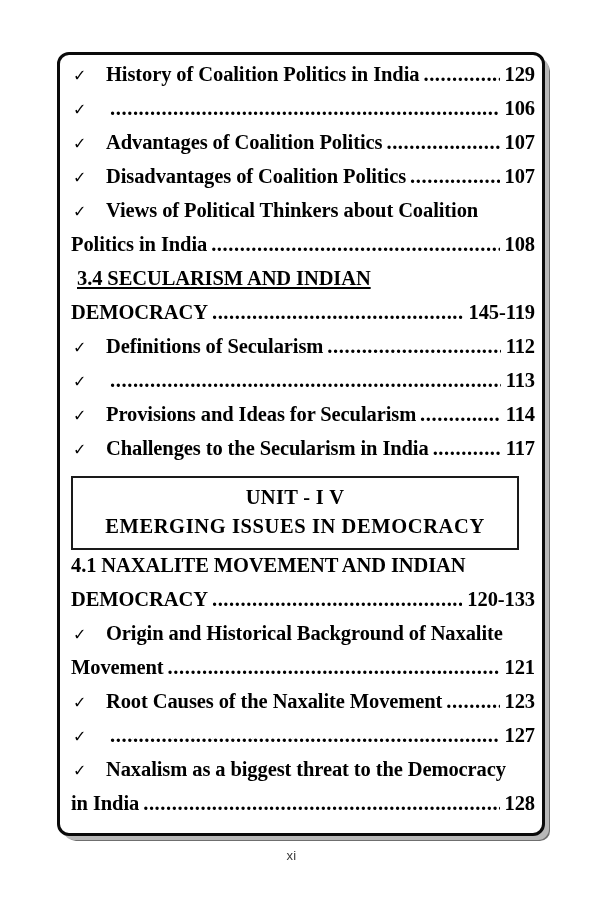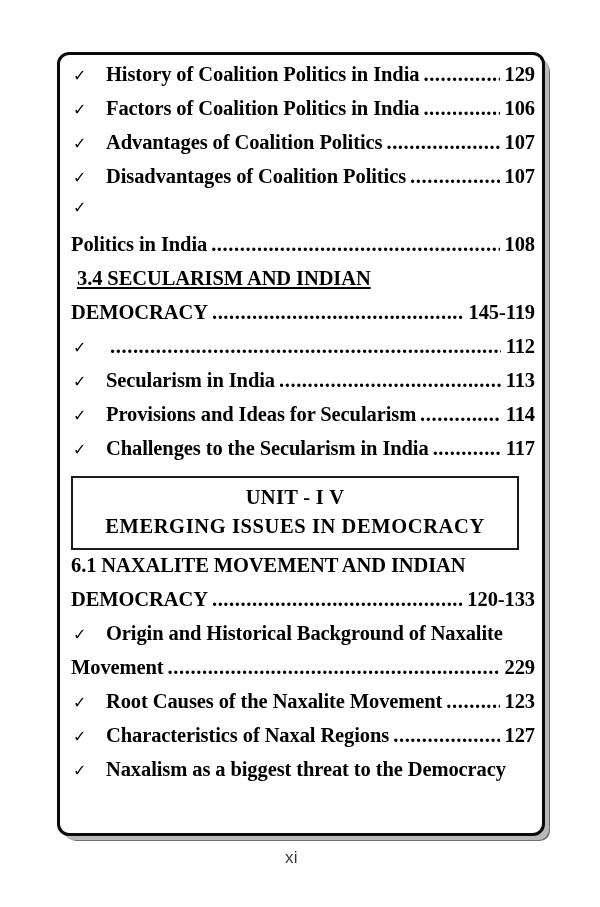--- a/index.html
+++ b/index.html
@@ -125,86 +125,86 @@
   .unit-box .unit-line.sub { letter-spacing: 0.6px; }
 
   
   .folio {
     position: absolute;
     left: 0;
     right: 17px;
     top: 848px;
     text-align: center;
     font-family: "Liberation Sans", "DejaVu Sans", sans-serif;
-    font-size: 17px;
+    font-size: 13px;
     color: #3a3a3a;
     letter-spacing: 0.3px;
   }
 </style>
 </head>
 <body>
 
 <div class="page-frame">
   <div class="toc-body">
 
     <div class="toc-line">
       <span class="bullet-check">✓</span>
       <span class="line-title">History of Coalition Politics in India</span>
       <span class="leader"></span>
       <span class="page-num">129</span>
     </div>
 
     <div class="toc-line">
       <span class="bullet-check">✓</span>
-      <span class="line-title">Factors of Coalition Politics in India</span>
       <span class="leader"></span>
       <span class="page-num">106</span>
     </div>
 
     <div class="toc-line">
       <span class="bullet-check">✓</span>
       <span class="line-title">Advantages of Coalition Politics</span>
       <span class="leader"></span>
       <span class="page-num">107</span>
     </div>
 
     <div class="toc-line">
       <span class="bullet-check">✓</span>
       <span class="line-title">Disadvantages of Coalition Politics</span>
       <span class="leader"></span>
       <span class="page-num">107</span>
     </div>
 
     <div class="toc-line noleader">
       <span class="bullet-check">✓</span>
+      <span class="line-title grow">Views of Political Thinkers about Coalition</span>
     </div>
     <div class="toc-line cont">
       <span class="line-title">Politics in India</span>
       <span class="leader"></span>
       <span class="page-num">108</span>
     </div>
 
     <div class="toc-line noleader sec-head indent">
       <span class="line-title grow">3.4 SECULARISM AND INDIAN</span>
     </div>
     <div class="toc-line cont">
       <span class="line-title">DEMOCRACY</span>
       <span class="leader"></span>
       <span class="page-num">145-119</span>
     </div>
 
     <div class="toc-line">
       <span class="bullet-check">✓</span>
+      <span class="line-title">Definitions of Secularism</span>
       <span class="leader"></span>
       <span class="page-num">112</span>
     </div>
 
     <div class="toc-line">
       <span class="bullet-check">✓</span>
-      <span class="line-title">Secularism in India</span>
       <span class="leader"></span>
       <span class="page-num">113</span>
     </div>
 
     <div class="toc-line">
       <span class="bullet-check">✓</span>
       <span class="line-title">Provisions and Ideas for Secularism</span>
       <span class="leader"></span>
       <span class="page-num">114</span>
     </div>
@@ -215,53 +215,57 @@
       <span class="leader"></span>
       <span class="page-num">117</span>
     </div>
 
     <div class="unit-box">
       <div class="unit-line">UNIT - I V</div>
       <div class="unit-line sub">EMERGING ISSUES IN DEMOCRACY</div>
     </div>
 
     <div class="toc-line noleader sec-head">
-      <span class="line-title grow">6.1 NAXALITE MOVEMENT AND INDIAN</span>
+      <span class="line-title grow">4.1 NAXALITE MOVEMENT AND INDIAN</span>
     </div>
     <div class="toc-line cont">
       <span class="line-title">DEMOCRACY</span>
       <span class="leader"></span>
       <span class="page-num">120-133</span>
     </div>
 
     <div class="toc-line noleader">
       <span class="bullet-check">✓</span>
       <span class="line-title grow">Origin and Historical Background of Naxalite</span>
     </div>
     <div class="toc-line cont">
       <span class="line-title">Movement</span>
       <span class="leader"></span>
-      <span class="page-num">229</span>
+      <span class="page-num">121</span>
     </div>
 
     <div class="toc-line">
       <span class="bullet-check">✓</span>
       <span class="line-title">Root Causes of the Naxalite Movement</span>
       <span class="leader"></span>
       <span class="page-num">123</span>
     </div>
 
     <div class="toc-line">
       <span class="bullet-check">✓</span>
-      <span class="line-title">Characteristics of Naxal Regions</span>
       <span class="leader"></span>
       <span class="page-num">127</span>
     </div>
 
     <div class="toc-line noleader">
       <span class="bullet-check">✓</span>
       <span class="line-title grow">Naxalism as a biggest threat to the Democracy</span>
+    </div>
+    <div class="toc-line cont">
+      <span class="line-title">in India</span>
+      <span class="leader"></span>
+      <span class="page-num">128</span>
     </div>
 
   </div>
 </div>
 
 <div class="folio">xi</div>
 
 </body></html>

